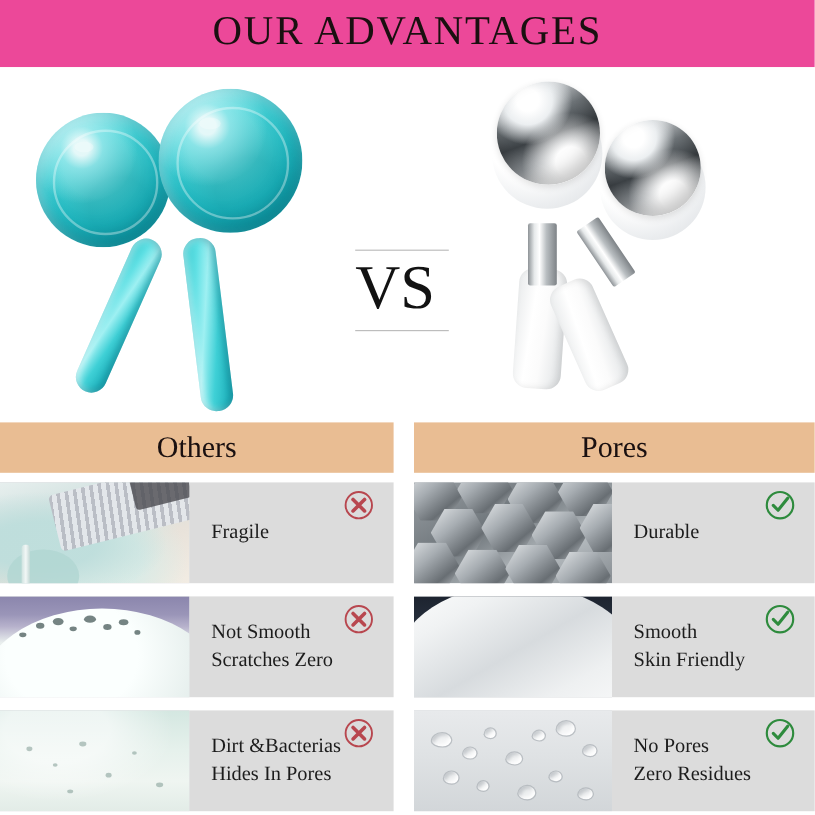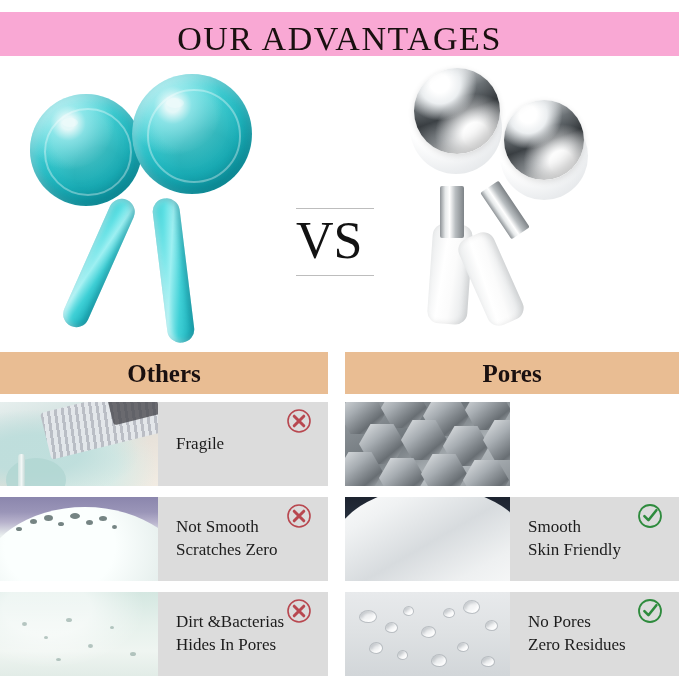--- a/index.html
+++ b/index.html
@@ -6,22 +6,22 @@
   body{
     width:679px;height:679px;
     background:#ffffff;
     font-family:"Liberation Serif", serif;
     overflow:hidden;
   }
   .page{position:relative;width:679px;height:679px;background:#fff;}
 
   
   .header-banner{
-    position:absolute;left:0;top:12px;width:679px;height:56px;
-    background:#f9a8d4;
+    position:absolute;left:0;top:0;width:679px;height:56px;
+    background:#ec4899;
     display:flex;align-items:center;justify-content:center;
   }
   .header-title{
     font-family:"Liberation Serif", serif;
     font-size:34px;letter-spacing:1.5px;color:#1a1010;
     font-weight:400;line-height:1;
     padding-bottom:2px;
   }
 
   
@@ -92,21 +92,21 @@
 
   
   .colhead{
     position:absolute;top:352px;height:42px;background:#e9bd93;
     display:flex;align-items:center;justify-content:center;
   }
   .colhead.left{left:0;width:328px;}
   .colhead.right{left:345px;width:334px;}
   .colhead-label{
     font-family:"Liberation Serif", serif;
-    font-size:25px;color:#1a1010;font-weight:700;line-height:1;
+    font-size:25px;color:#1a1010;font-weight:400;line-height:1;
   }
 
   
   .rows{position:absolute;left:0;top:402px;width:679px;height:277px;}
   .row{position:absolute;height:84px;}
   .row.c-left{left:0;width:328px;}
   .row.c-right{left:345px;width:334px;}
   .row.r1{top:0;}
   .row.r2{top:95px;}
   .row.r3{top:190px;}
@@ -350,20 +350,29 @@
           <div class="h" style="left:14px;top:22px;"></div>
           <div class="h" style="left:56px;top:18px;"></div>
           <div class="h" style="left:98px;top:24px;"></div>
           <div class="h" style="left:138px;top:18px;"></div>
           <div class="h" style="left:-8px;top:50px;"></div>
           <div class="h" style="left:34px;top:56px;"></div>
           <div class="h" style="left:76px;top:52px;"></div>
           <div class="h" style="left:118px;top:58px;"></div>
         </div>
       </div>
+      <div class="panel">
+        <div class="panel-text">Durable</div>
+        <div class="badge">
+          <svg viewBox="0 0 26 26" aria-hidden="true">
+            <circle cx="13" cy="13" r="11" fill="none" stroke="#2e8b3d" stroke-width="1.8"></circle>
+            <path d="M7.4 13.2 L11.4 17.2 L19.4 7.2" fill="none" stroke="#2e8b3d" stroke-width="2.6" stroke-linecap="round" stroke-linejoin="round"></path>
+          </svg>
+        </div>
+      </div>
     </div>
 
     <div class="row c-right r2">
       <div class="thumb">
         <div class="art art-chrome">
           <div class="sphere"></div>
         </div>
       </div>
       <div class="panel">
         <div class="panel-text">Smooth

